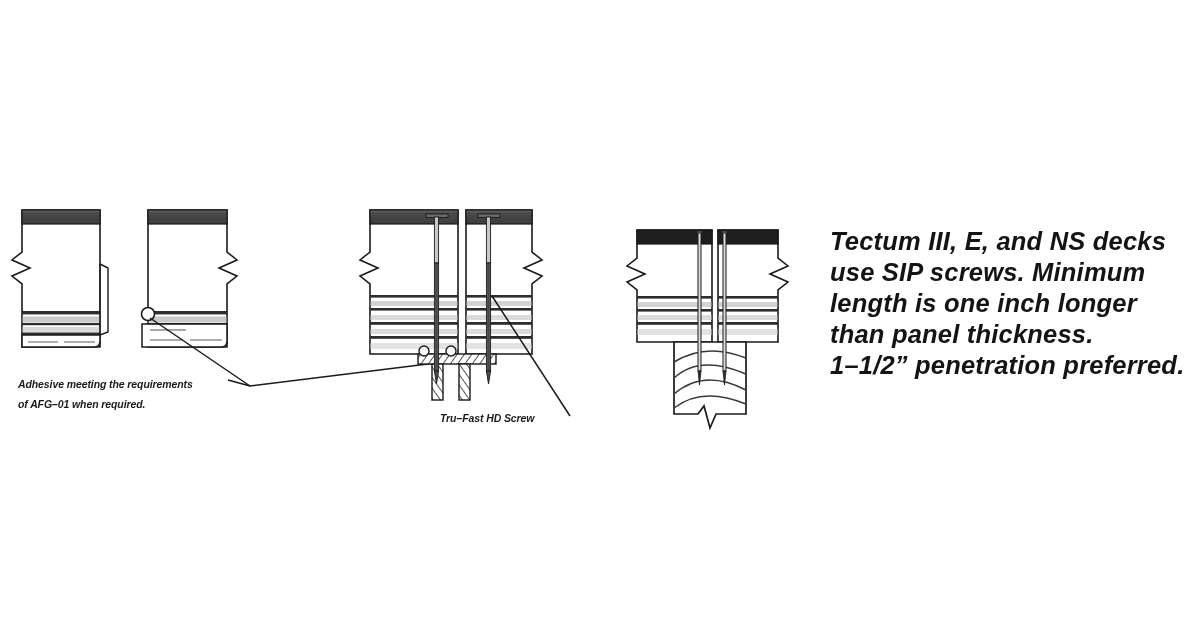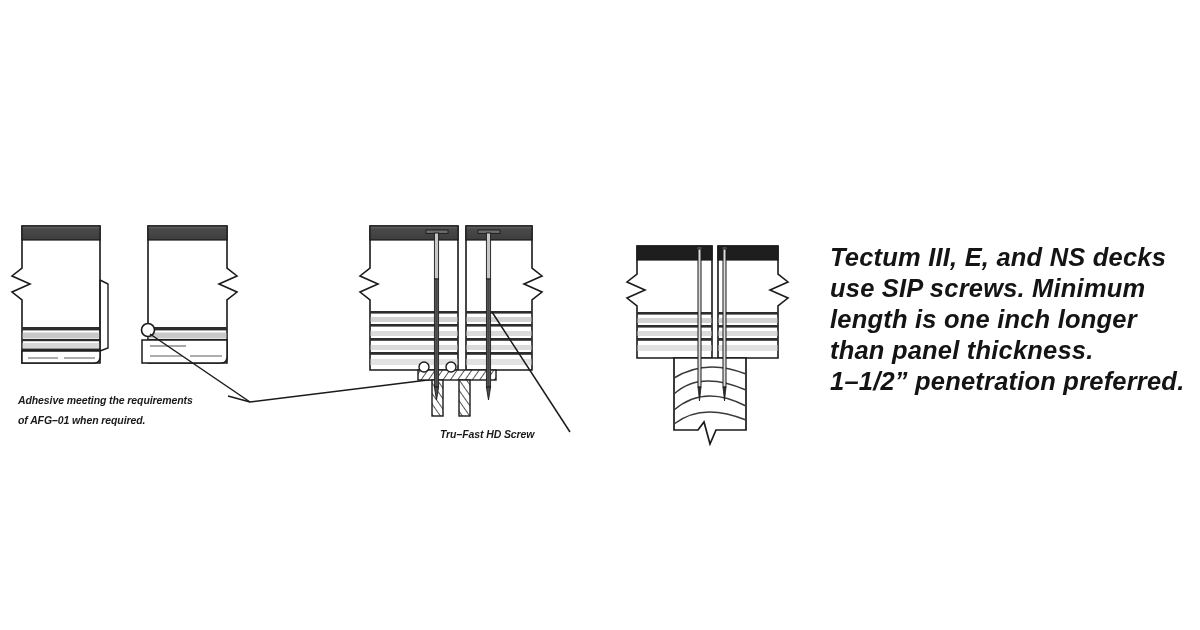--- a/index.html
+++ b/index.html
@@ -11,21 +11,21 @@
   body {
     width: 1200px;
     height: 630px;
     position: relative;
     overflow: hidden;
     font-family: "Liberation Sans", sans-serif;
   }
   #canvas-root {
     position: absolute;
     left: 0;
-    top: 18px;
+    top: 2px;
     width: 1200px;
     height: 580px;
   }
   svg.sheet {
     display: block;
     width: 1200px;
     height: 630px;
   }
   .note-text {
     font-family: "Liberation Sans", sans-serif;

